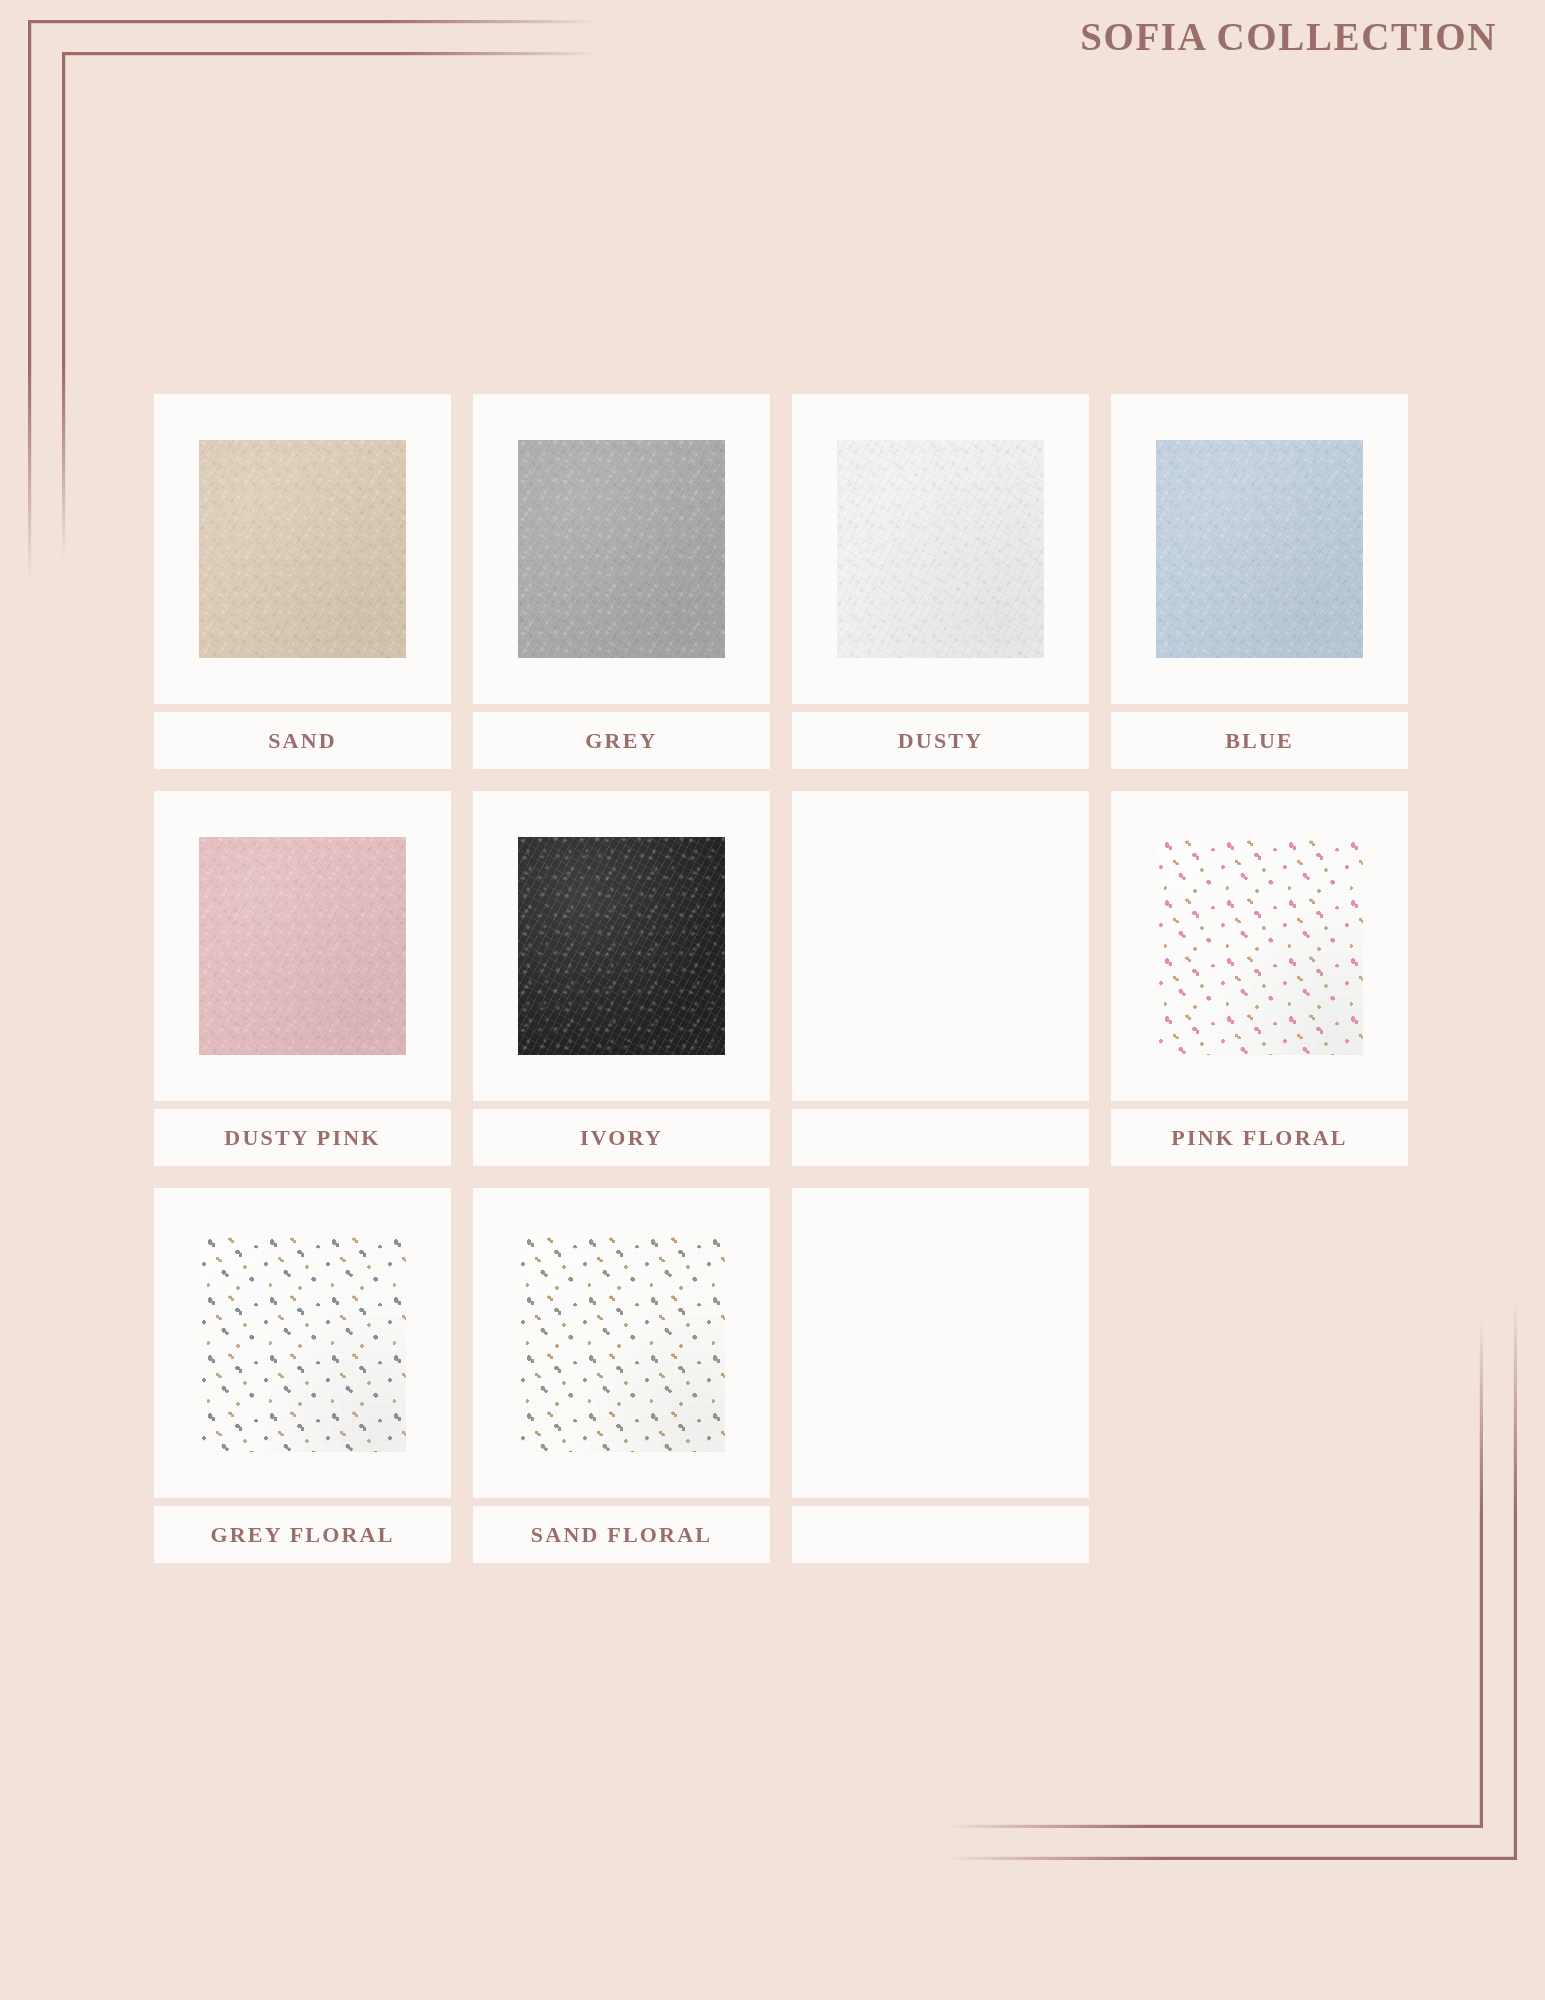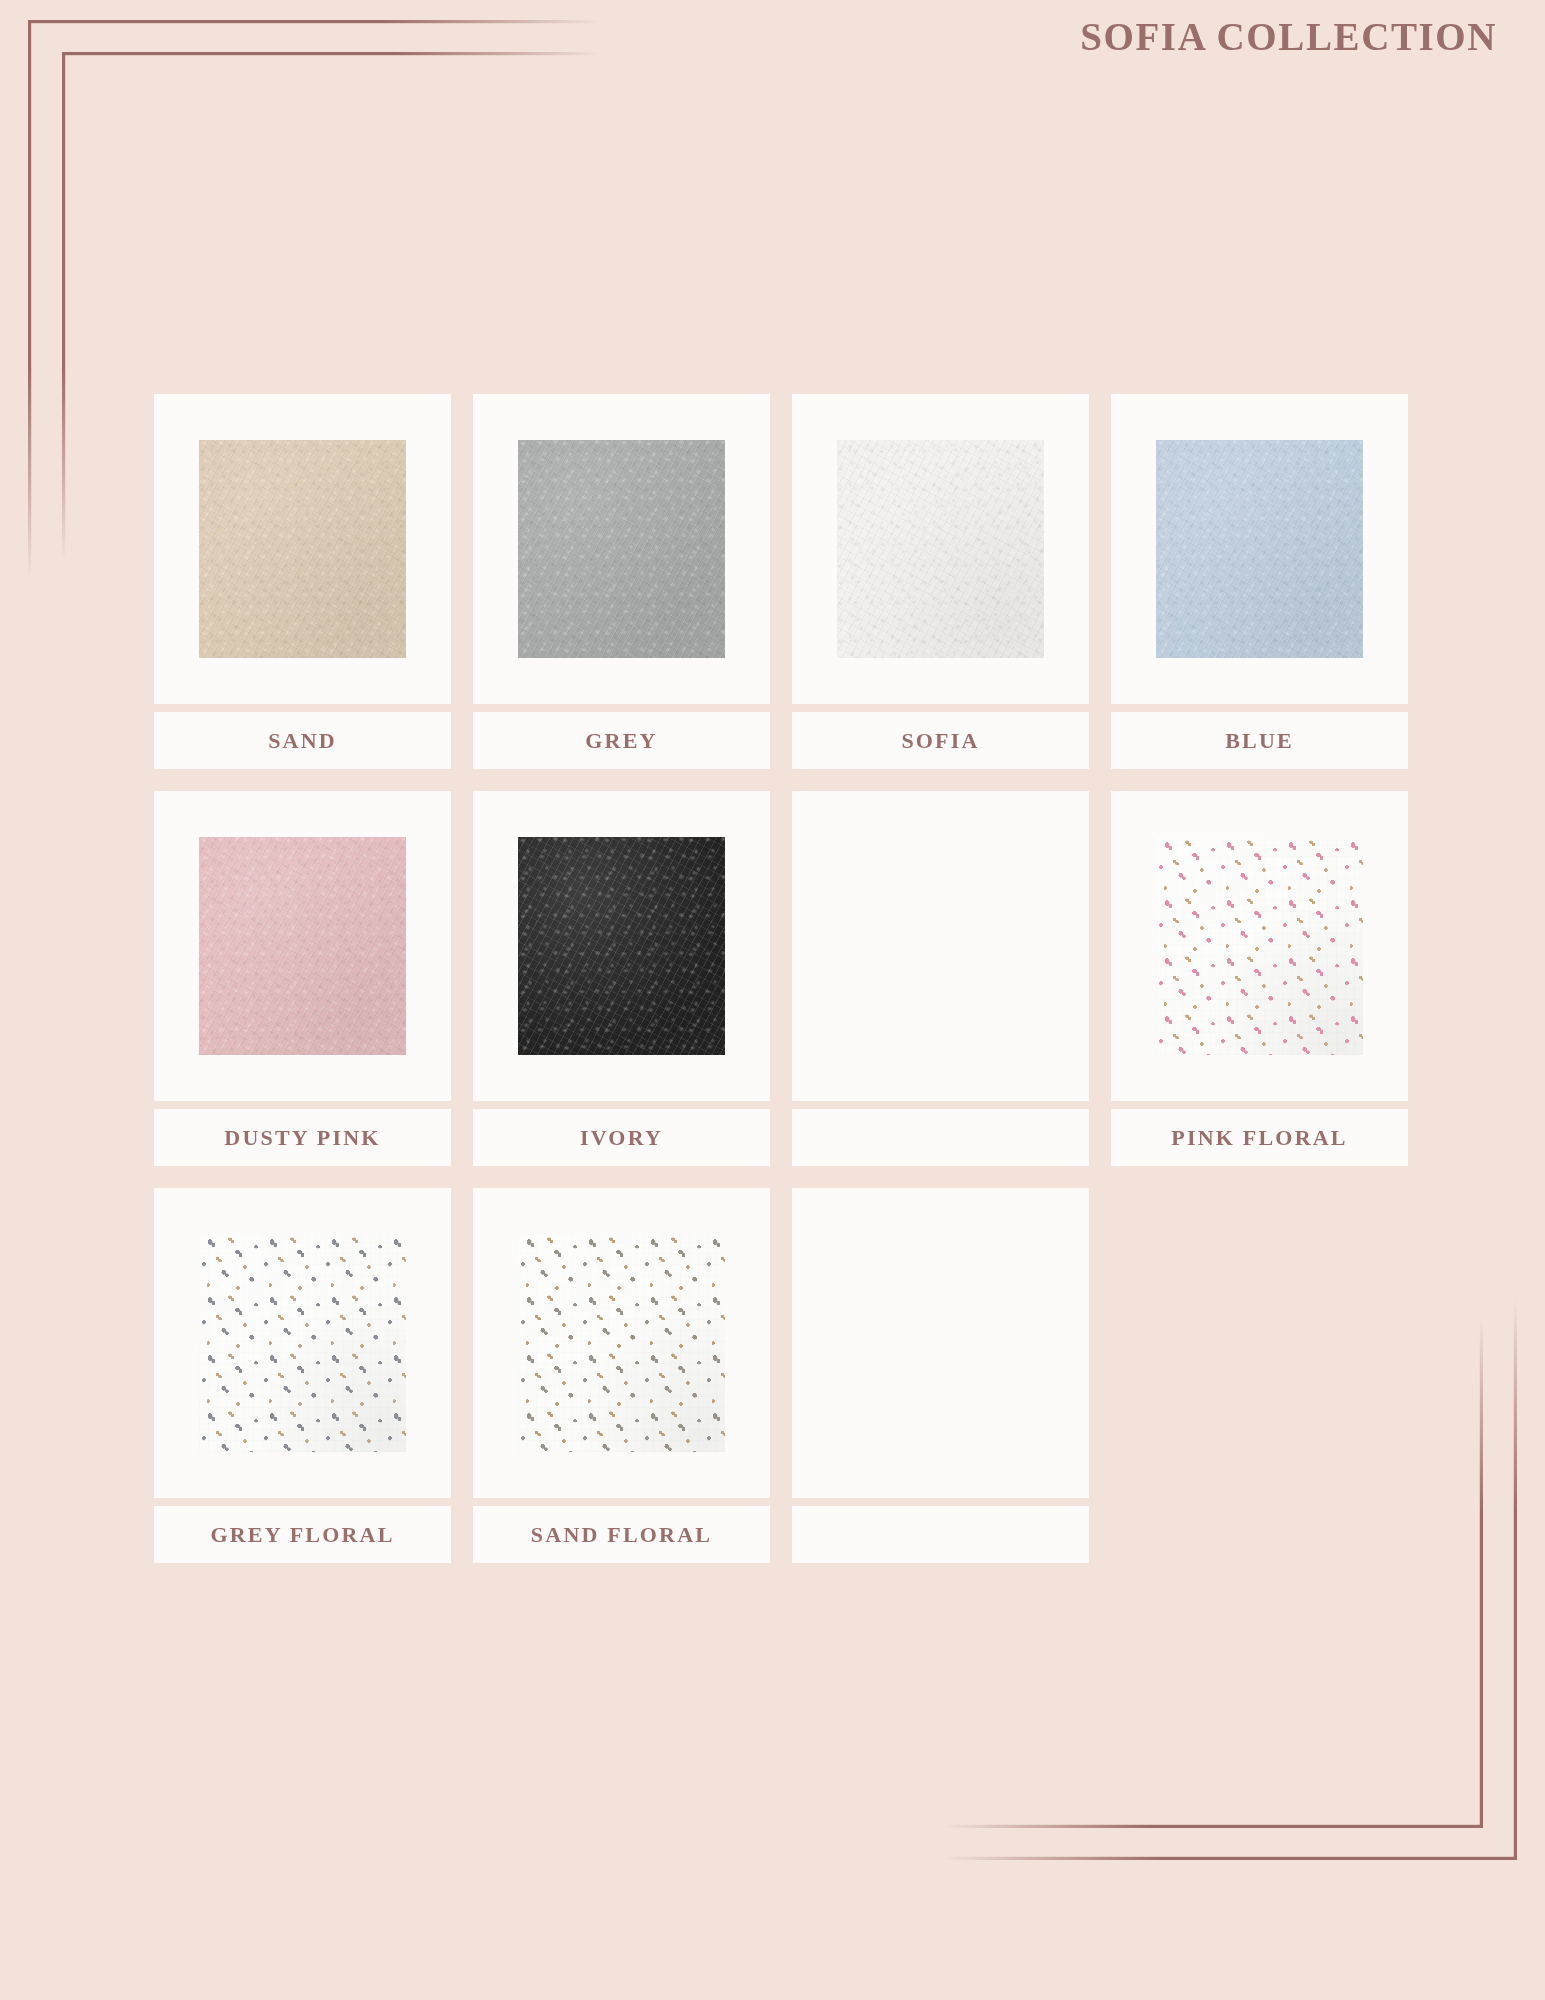--- a/index.html
+++ b/index.html
@@ -230,21 +230,21 @@
         </div>
         <div class="swatch-label">
           <span class="swatch-label-text">GREY</span>
         </div>
       </div>
       <div class="swatch-cell">
         <div class="swatch-card">
           <div class="swatch-inner leather" style="background: rgb(241, 240, 238);"></div>
         </div>
         <div class="swatch-label">
-          <span class="swatch-label-text">SOFIA</span>
+          <span class="swatch-label-text">DUSTY</span>
         </div>
       </div>
       <div class="swatch-cell">
         <div class="swatch-card">
           <div class="swatch-inner leather" style="background: rgb(191, 206, 222);"></div>
         </div>
         <div class="swatch-label">
           <span class="swatch-label-text">BLUE</span>
         </div>
       </div>

